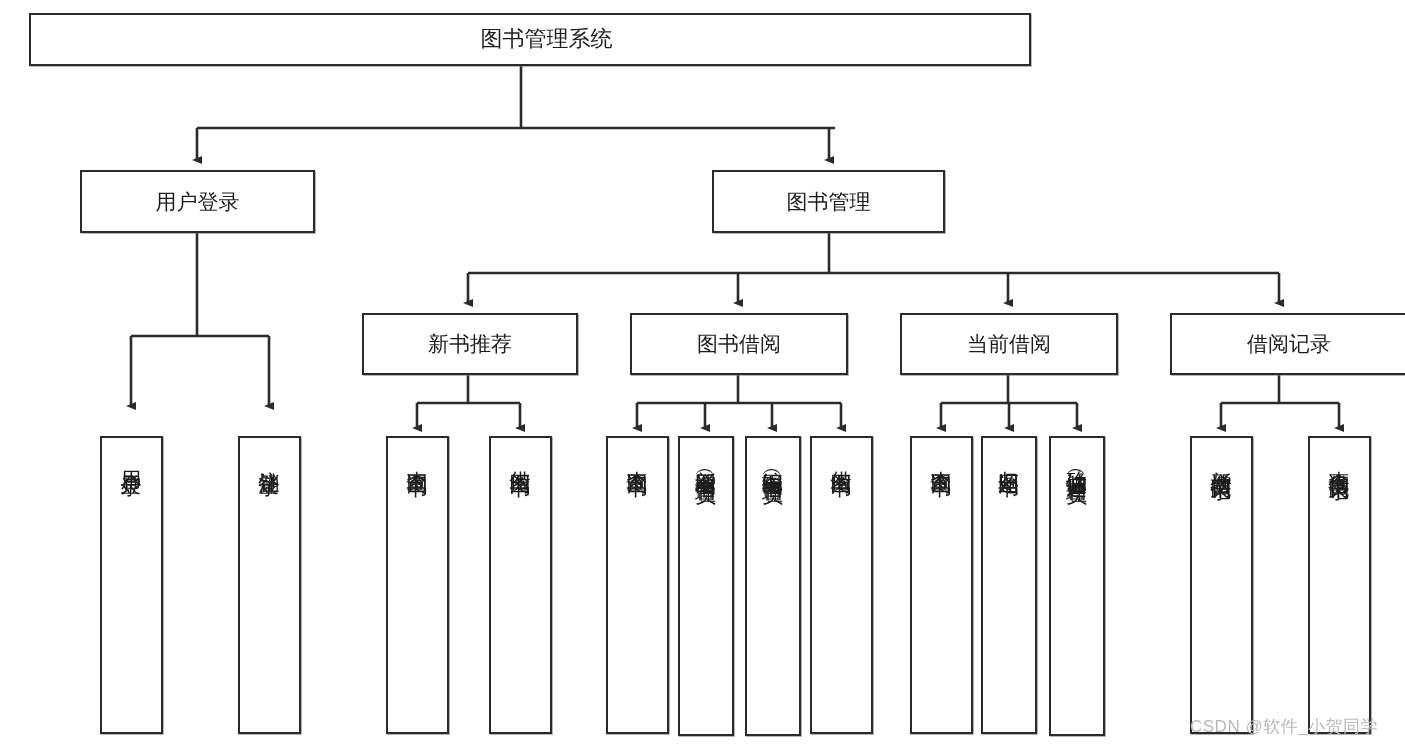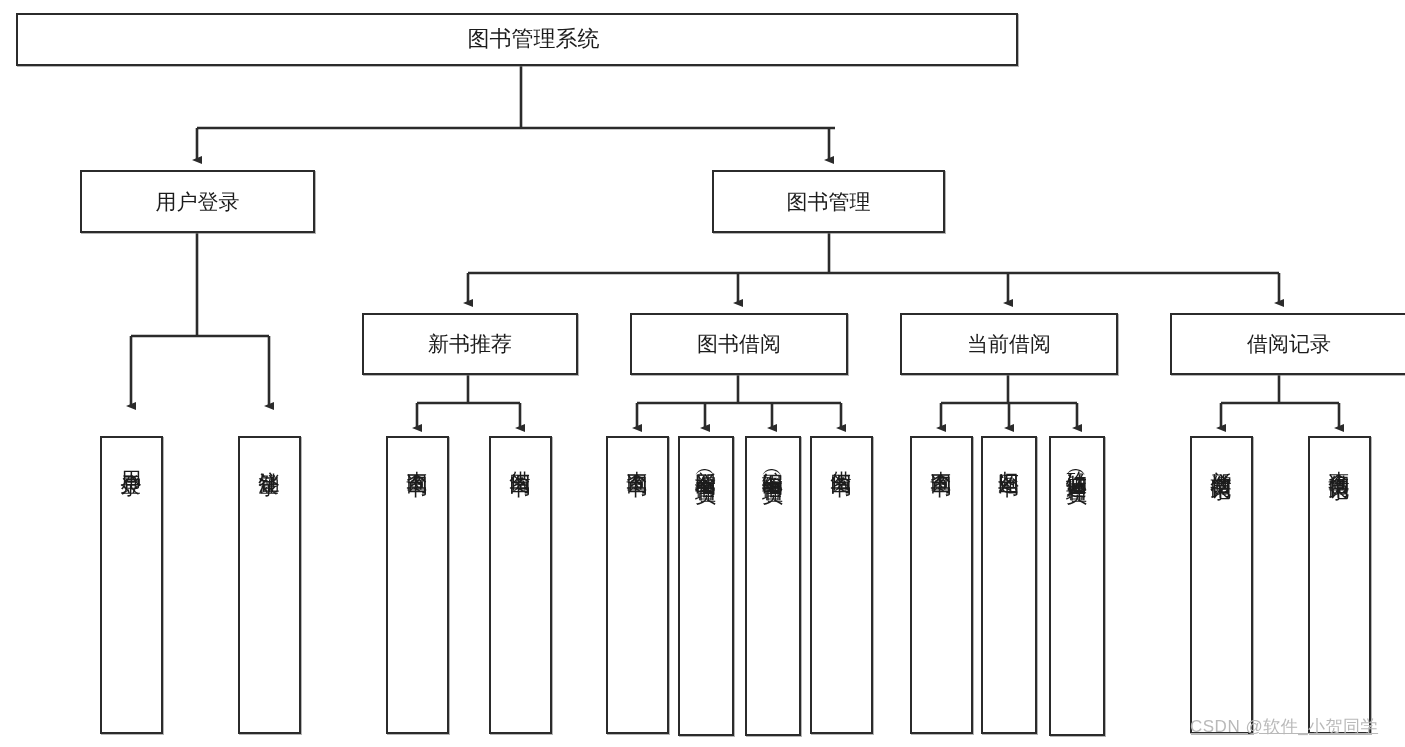--- a/index.html
+++ b/index.html
@@ -114,21 +114,21 @@
       <path d="M1009,403 L1009,428" marker-end="url(#arrow)"></path>
       <path d="M1077,403 L1077,428" marker-end="url(#arrow)"></path>
 
       <path d="M1279,375 L1279,403"></path>
       <path d="M1221,403 L1339,403"></path>
       <path d="M1221,403 L1221,428" marker-end="url(#arrow)"></path>
       <path d="M1339,403 L1339,428" marker-end="url(#arrow)"></path>
     </g>
   </svg>
 
-  <div class="node root horiz" style="left:16px; top:13px; width:1002px; height:53px;padding-left:33px;">
+  <div class="node root horiz" style="left:29px; top:13px; width:1002px; height:53px;padding-left:33px;">
     <span class="label">图书管理系统</span>
   </div>
 
   <div class="node horiz" style="left:80px; top:170px; width:235px; height:63px;">
     <span class="label">用户登录</span>
   </div>
   <div class="node horiz" style="left:712px; top:170px; width:233px; height:63px;">
     <span class="label">图书管理</span>
   </div>
 
@@ -182,15 +182,15 @@
     <span class="label">确认归还（管理员）</span>
   </div>
 
   <div class="node vert" style="left:1190px; top:436px; width:63px; height:298px;">
     <span class="label">新增借阅记录</span>
   </div>
   <div class="node vert" style="left:1308px; top:436px; width:63px; height:298px;">
     <span class="label">查询借阅记录</span>
   </div>
 
-  <div class="watermark" style="left:1190px; top:715px;text-decoration:underline;">CSDN @软件_小贺同学</div>
+  <div class="watermark" style="left:1190px; top:715px;">CSDN @软件_小贺同学</div>
 
 </div>
 
 </body></html>

